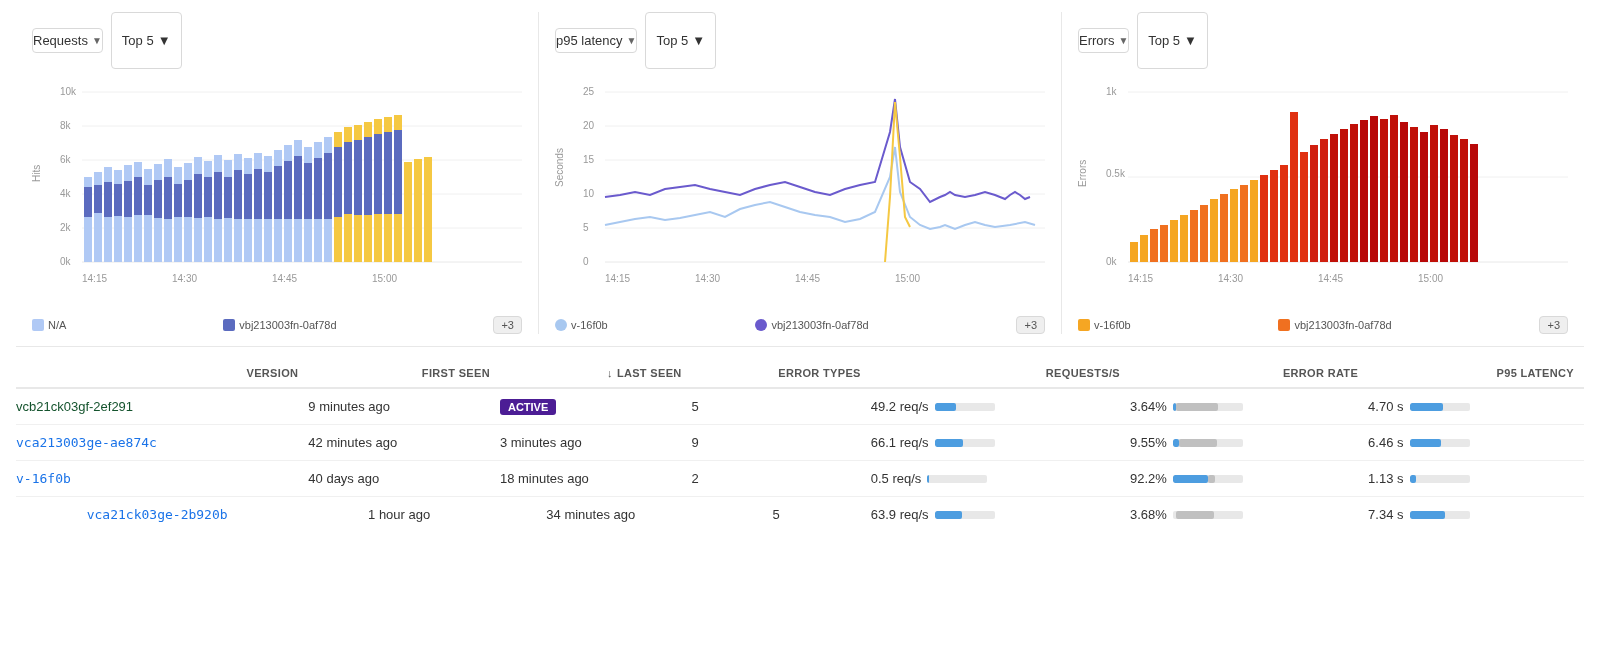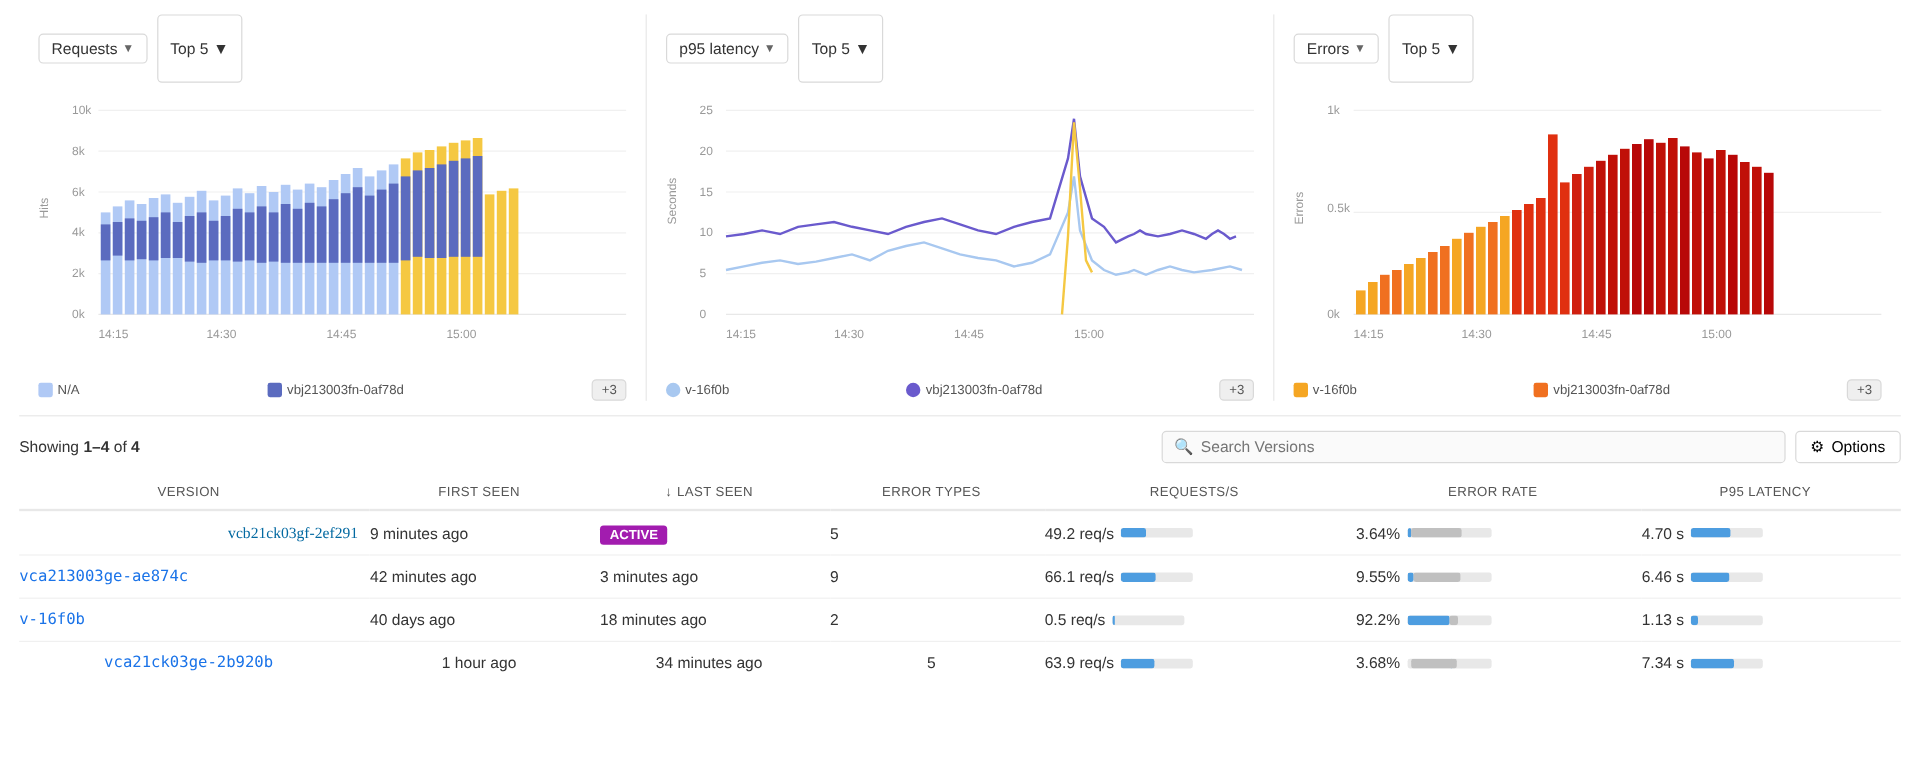--- a/index.html
+++ b/index.html
@@ -7,21 +7,21 @@
     
     .main-container { padding: 12px 16px; width: 1600px; }
     
     
     .charts-row { display: flex; gap: 0; border-bottom: 1px solid #e8e8e8; padding-bottom: 12px; margin-bottom: 12px; }
     .chart-panel { flex: 1; padding: 0 16px; border-right: 1px solid #e8e8e8; }
     .chart-panel:last-child { border-right: none; }
     
     
     .chart-header { display: flex; align-items: center; gap: 8px; margin-bottom: 8px; }
-    .chart-title-btn { display: flex; align-items: center; gap: 4px; background: none; border: 1px solid #d9d9d9; border-radius: 4px; padding: 4px 10px; cursor: pointer; font-size: 13px; color: #333; }
+    .chart-title-btn { display: flex; align-items: center; gap: 4px; background: none; border: 1px solid #d9d9d9; border-radius: 4px; padding: 4px 0; cursor: pointer; font-size: 13px; color: #333; }
     .chart-title-btn .caret { font-size: 10px; color: #666; }
     .top-btn { display: flex; align-items: center; gap: 4px; background: none; border: 1px solid #d9d9d9; border-radius: 4px; padding: 20px 10px; cursor: pointer; font-size: 13px; color: #333; }
     
     
     .chart-svg-container { position: relative; width: 100%; }
     
     
     .chart-legend { display: flex; align-items: center; gap: 12px; margin-top: 6px; flex-wrap: wrap; justify-content: space-between; }
     .legend-item { display: flex; align-items: center; gap: 4px; font-size: 11px; color: #555; }
     .legend-dot { width: 12px; height: 12px; border-radius: 2px; display: inline-block; }
@@ -33,25 +33,25 @@
     .showing-text { font-size: 13px; color: #333; }
     .showing-text strong { font-weight: 700; }
     .search-options { display: flex; gap: 8px; align-items: center; }
     .search-box { display: flex; align-items: center; border: 1px solid #d9d9d9; border-radius: 4px; padding: 5px 10px; background: #fafafa; width: 520px; }
     .search-box input { border: none; background: none; outline: none; font-size: 13px; color: #333; width: 100%; }
     .search-icon-span { color: #aaa; margin-right: 6px; font-size: 13px; }
     .options-btn { display: flex; align-items: center; gap: 6px; border: 1px solid #d9d9d9; border-radius: 4px; padding: 5px 12px; background: #fff; cursor: pointer; font-size: 13px; }
     
     
     .data-table { width: 100%; border-collapse: collapse; }
-    .data-table th { text-align: center; font-size: 11px; font-weight: 400; color: #555; padding: 8px 10px 8px 0; border-bottom: 2px solid #e8e8e8; text-transform: uppercase; letter-spacing: 0.03em; margin-left: 12px; }
+    .data-table th { text-align: right; font-size: 11px; font-weight: 700; color: #555; padding: 8px 10px 8px 0; border-bottom: 2px solid #e8e8e8; text-transform: uppercase; letter-spacing: 0.03em; margin-left: 12px; }
     .data-table td { padding: 10px 10px 10px 0; border-bottom: 1px solid #f0f0f0; font-size: 13px; vertical-align: middle; }
     .data-table tr:last-child td { border-bottom: none; text-align: center; }
     
-    .active-badge { background: #a21caf; color: #fff; border-radius: 3px; padding: 2px 8px; font-size: 11px; font-weight: 700; }
+    .active-badge { background: #4c1d95; color: #fff; border-radius: 3px; padding: 2px 8px; font-size: 11px; font-weight: 700; }
     
     .bar-container { display: flex; align-items: center; gap: 6px; }
     .bar-track { width: 60px; height: 8px; background: #e8e8e8; border-radius: 2px; overflow: hidden; position: relative; }
     .bar-fill { height: 100%; border-radius: 2px; }
     .bar-fill-blue { background: #4d9de0; }
     .bar-fill-gray { background: #c0c0c0; }
     
     
     .y-axis-label { font-size: 10px; fill: #999; }
     .x-axis-label { font-size: 10px; fill: #999; }
@@ -310,53 +310,38 @@
           <span class="legend-dot" style="background:#f07020;"></span>
           <span>vbj213003fn-0af78d</span>
         </div>
         <button class="legend-more">+3</button>
       </div>
     </div>
 
   </div>
 
   <div class="table-section">
-    <div class="table-controls">
-      <div class="showing-text">
-        <span>Showing </span><strong>1–4</strong><span> of </span><strong>4</strong>
-      </div>
-      <div class="search-options">
-        <div class="search-box">
-          <span class="search-icon-span">🔍</span>
-          <input type="text" placeholder="Search Versions" style="">
-        </div>
-        <button class="options-btn">
-          <span>⚙</span>
-          <span>Options</span>
-        </button>
-      </div>
-    </div>
 
     <table class="data-table">
       <thead>
         <tr>
           <th>VERSION</th>
           <th>FIRST SEEN</th>
           <th style="cursor:pointer;">
             <span style="margin-right:4px;">↓</span><span>LAST SEEN</span>
           </th>
           <th>ERROR TYPES</th>
           <th>REQUESTS/S</th>
           <th>ERROR RATE</th>
           <th>P95 LATENCY</th>
         </tr>
       </thead>
       <tbody id="table-body">
       <tr>
-            <td style="font-family: Liberation Serif, serif; color: #0369a1; text-align: right;">vcb21ck03gf-2ef291</td>
+            <td style="font-family: Liberation Sans, sans-serif; color: #14532d;">vcb21ck03gf-2ef291</td>
             <td>9 minutes ago</td>
             <td><span class="active-badge">ACTIVE</span></td>
             <td>5</td>
             <td>
               <div class="bar-container">
                 <span>49.2 req/s</span>
                 <div class="bar-track">
                   <div class="bar-fill bar-fill-blue" style="width:35%"></div>
                 </div>
               </div>

